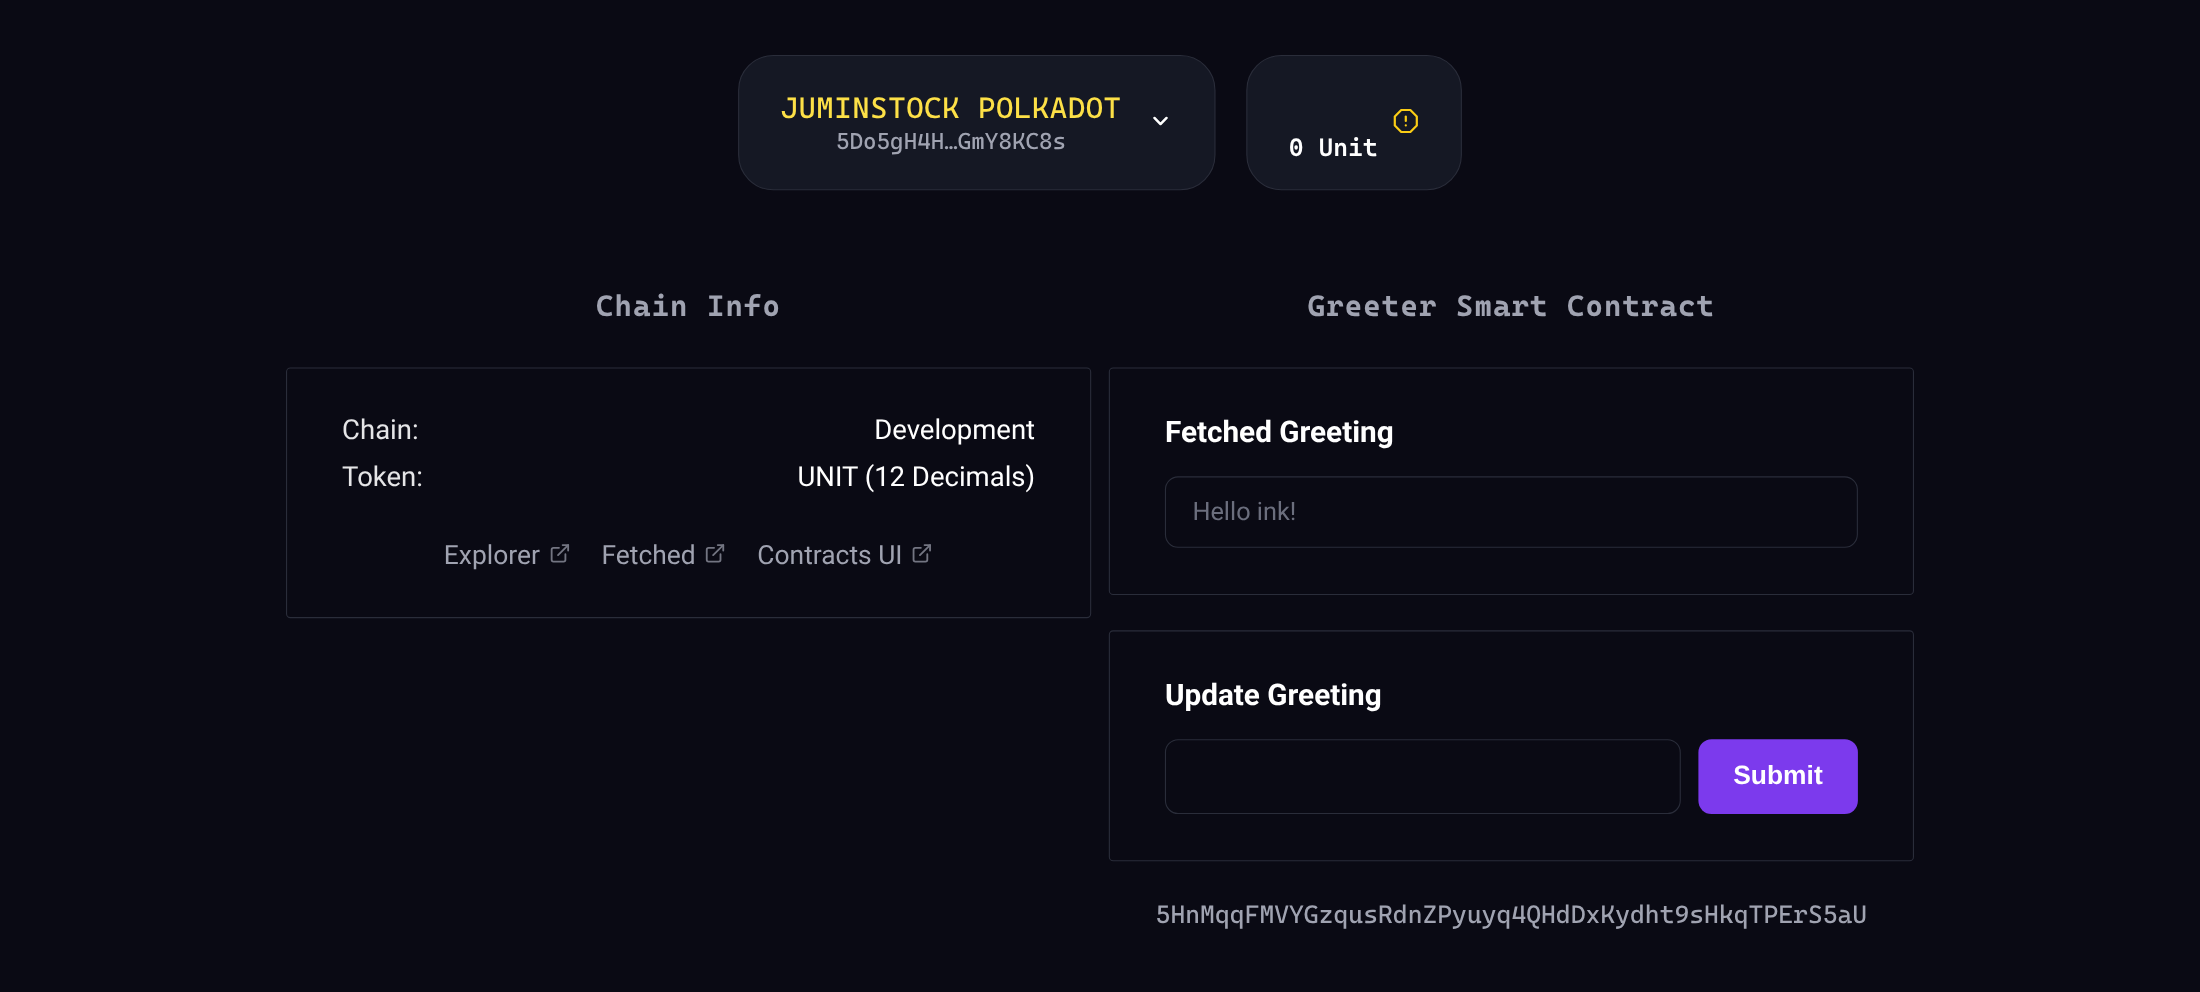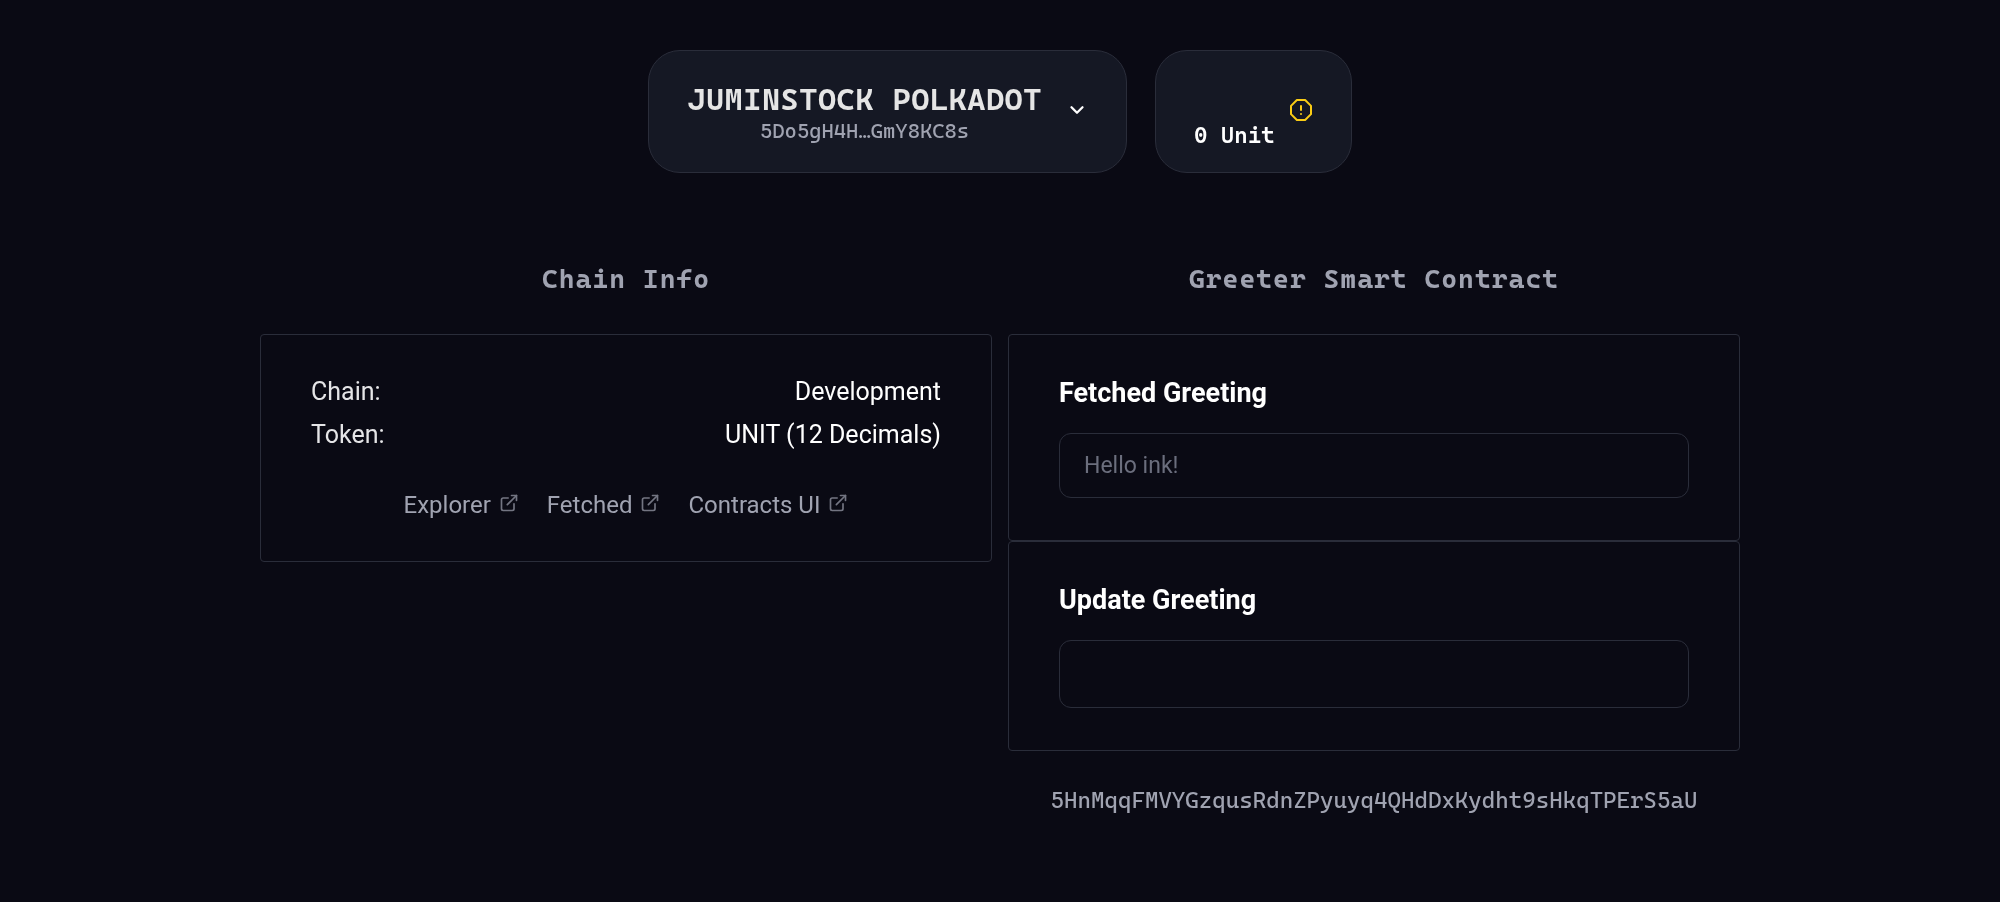--- a/index.html
+++ b/index.html
@@ -38,24 +38,24 @@
       cursor: pointer;
     }
     
     .account-info {
       display: flex;
       flex-direction: column;
       align-items: center;
     }
     
     .account-name {
-      font-size: 31px;
-      font-weight: 700;
+      font-size: 27px;
+      font-weight: 400;
       letter-spacing: 0.5px;
-      color: #e5e5e5;
+      color: #fde047;
     }
     
     .account-address {
       font-size: 21px;
       color: #a0a3b1;
       margin-top: 2px;
     }
     
     .chevron-icon {
       color: #ffffff;
@@ -145,20 +145,21 @@
       color: #a0a3b1;
       font-size: 24px;
       cursor: pointer;
     }
     
     .external-icon {
       opacity: 0.7;
     }
     
     .greeting-card {
+      margin-bottom: 32px;
     }
     
     .card-heading {
       font-size: 27px;
       font-weight: 700;
       color: #ffffff;
       margin-bottom: 24px;
     }
     
     .greeting-display {
@@ -292,18 +293,19 @@
       <h3 class="card-heading">Fetched Greeting</h3>
       <div class="greeting-display">
         <span class="greeting-text">Hello ink!</span>
       </div>
     </div>
 
     <div class="card">
       <h3 class="card-heading">Update Greeting</h3>
       <div class="update-row">
         <input type="text" class="update-input" style="">
+        <button class="submit-btn">Submit</button>
       </div>
     </div>
 
     <div class="footer-address mono">5HnMqqFMVYGzqusRdnZPyuyq4QHdDxKydht9sHkqTPErS5aU</div>
   </div>
 </div>
 
 </body></html>

